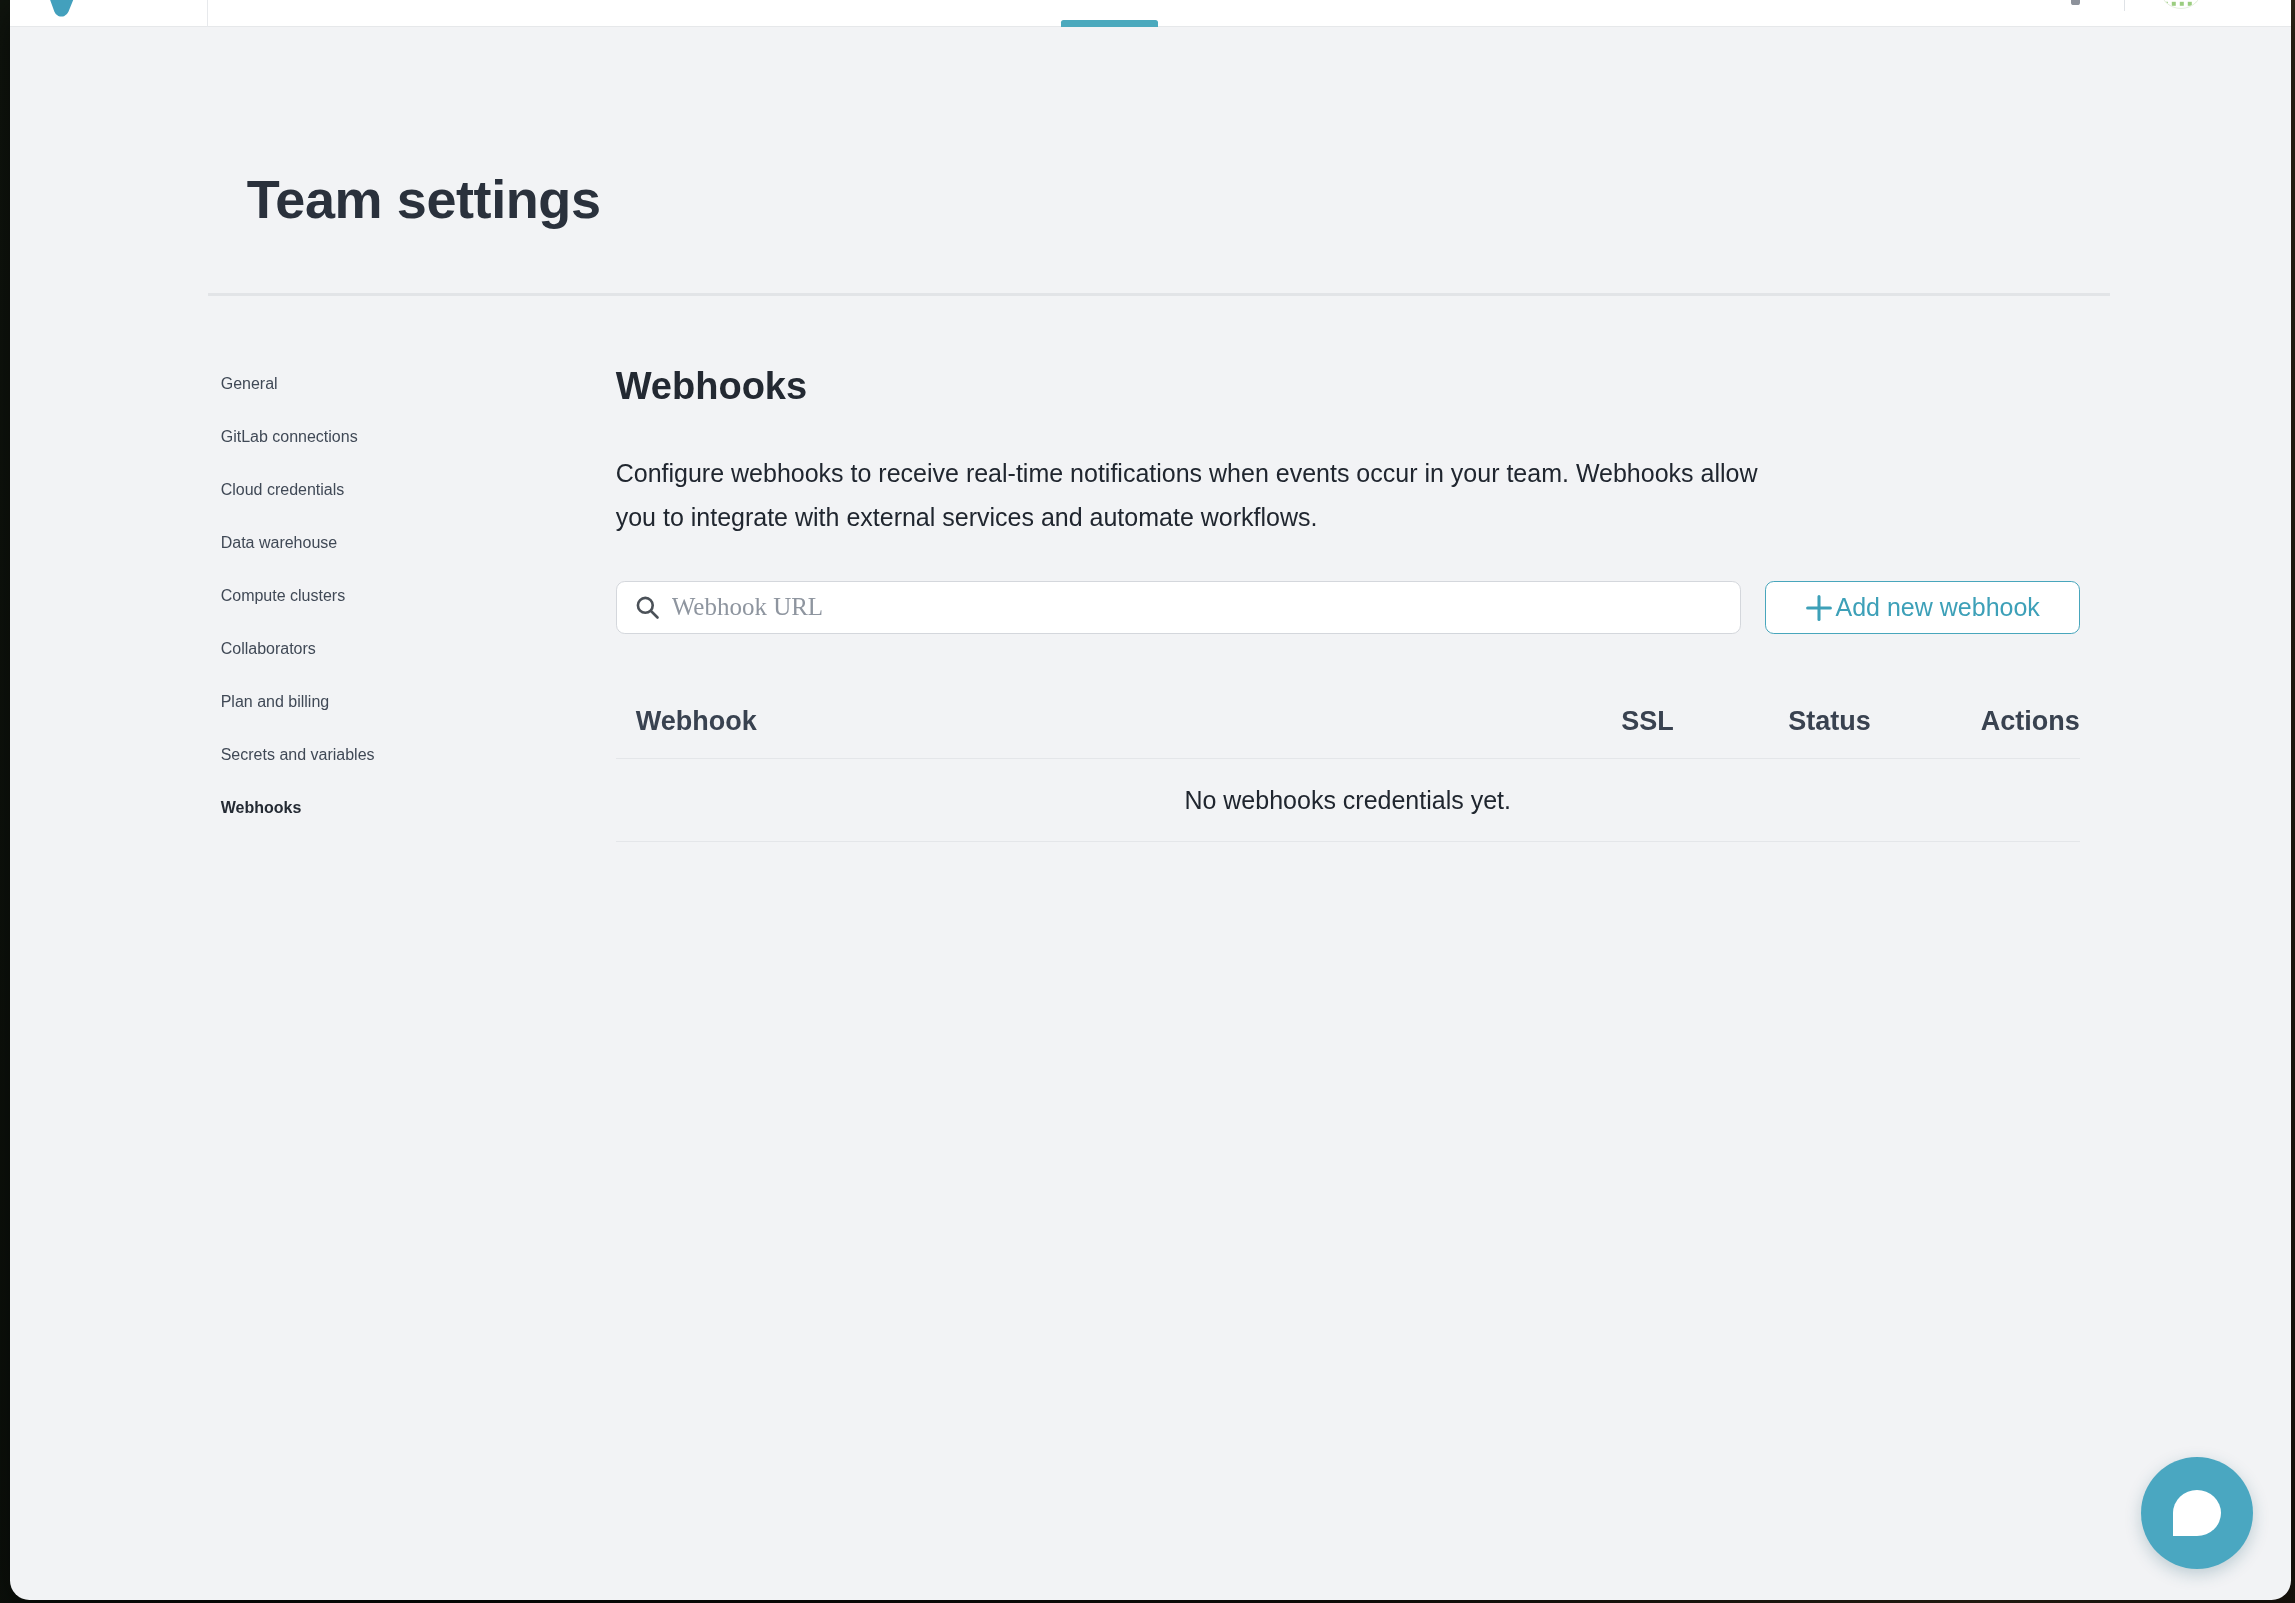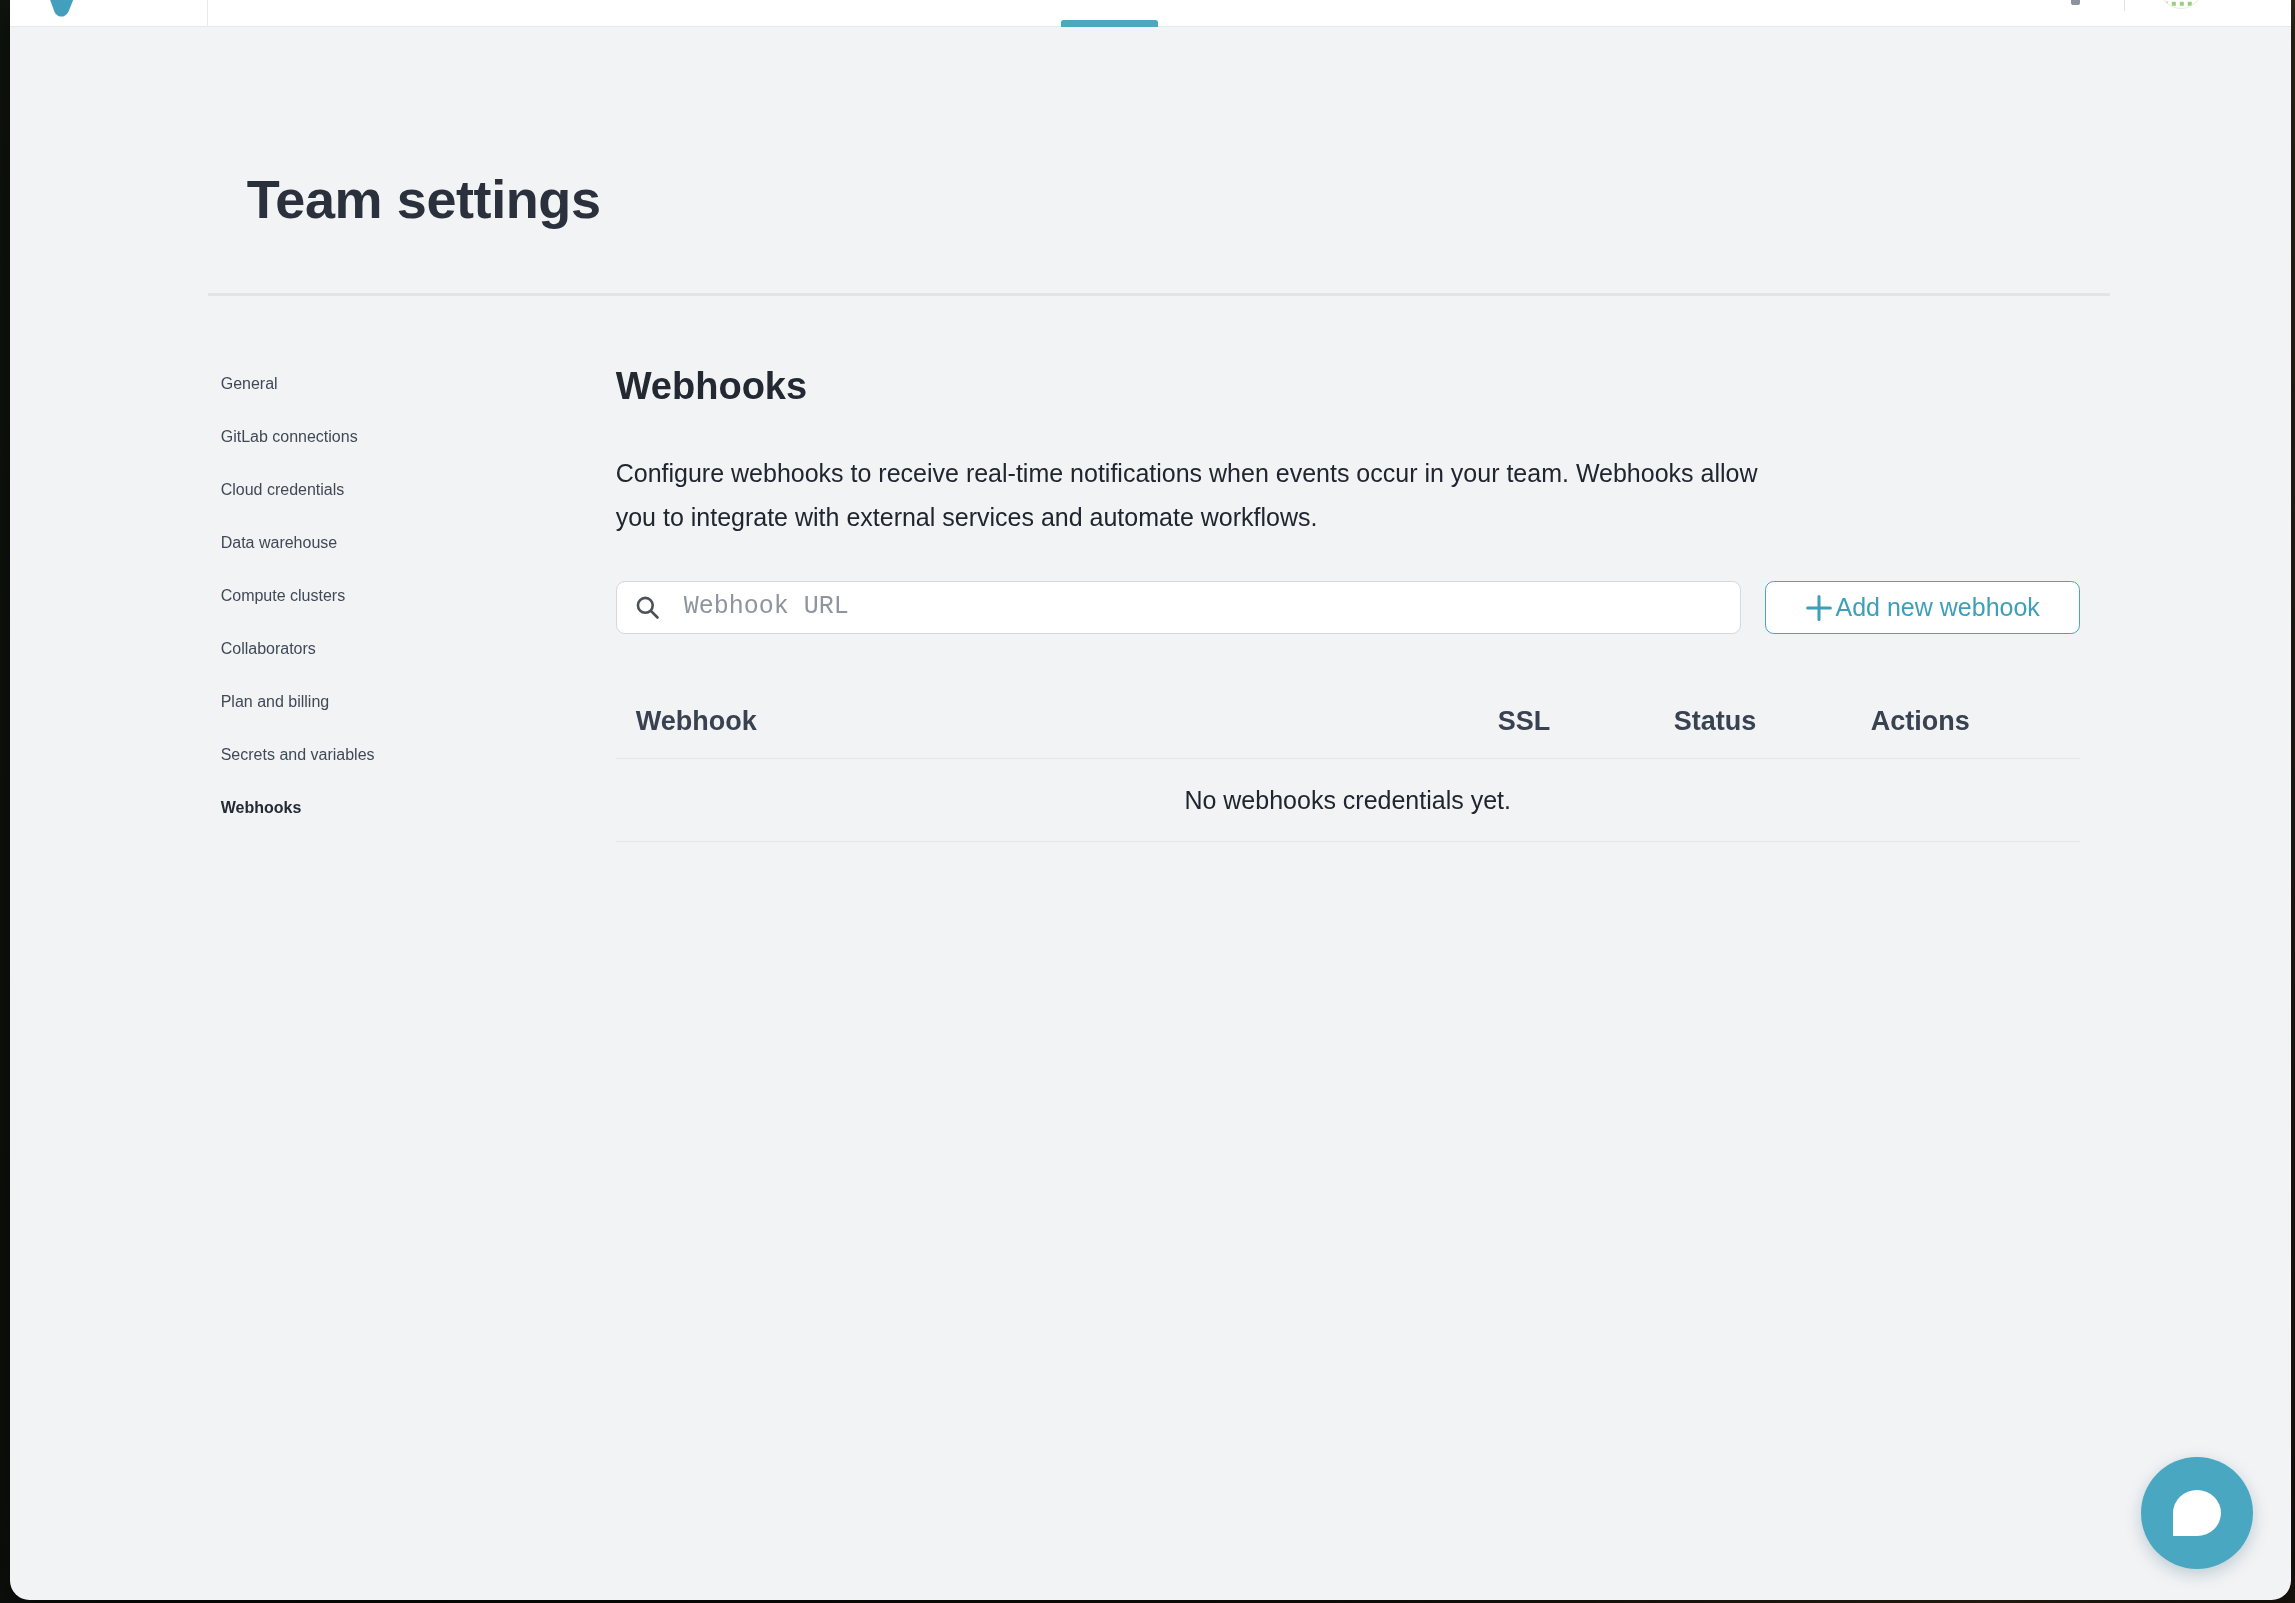--- a/index.html
+++ b/index.html
@@ -55,38 +55,38 @@
   .section-heading { position:absolute; top:365px; left:0; font-size:38px; font-weight:700; color:#232932; }
   .section-desc { position:absolute; top:451px; left:0; font-size:25px; line-height:44px; color:#20262f; }
   .search-row { position:absolute; top:581px; left:0; width:1464px; height:53px; display:flex; }
   .search-box {
     position:relative; width:1125px; height:53px; background:#ffffff;
     border:1.8px solid #d4d7dc; border-radius:8.8px;
   }
   .search-box svg { position:absolute; left:17.6px; top:12.3px; }
   .search-input {
     position:absolute; left:55px; top:0; width:1056px; height:49px; border:none; outline:none;
-    font-family:Liberation Mono, monospace; font-size:25px; color:#30363f; background:transparent;margin-left:12px;
+    font-family:Liberation Serif, serif; font-size:25px; color:#30363f; background:transparent;
   }
   .search-input::placeholder { color:#8e959f; opacity:1; }
   .add-btn {
     margin-left:24px; width:315px; height:53px; background:#ffffff;
     border:1.8px solid #48a6bc; border-radius:8.8px; color:#3da0b8;
     font-family:inherit; font-size:25px; display:flex; align-items:center; justify-content:center;
     gap:3px; cursor:pointer;
   }
   
   .wh-table { position:absolute; top:685px; left:0; width:1464px; }
   .t-head {
     display:grid; grid-template-columns:1fr 176px 197px 209px; align-items:center;
     height:74px; border-bottom:1.8px solid #e4e6e9;
     font-size:27px; font-weight:700; color:#394250;
   }
   .t-head .c1 { padding-left:20px; }
-  .t-head .cc { text-align:left; }
+  .t-head .cc { text-align:right; }
   .t-empty {
     height:83px; display:flex; align-items:center; justify-content:center;
     border-bottom:1.8px solid #e4e6e9; font-size:25px; color:#20262f;
   }
   
   .chat-btn {
     position:absolute; left:2131px; top:1457px; width:112px; height:112px; border-radius:50%;
     background:#4aa7c1; border:none; cursor:pointer;
     display:flex; align-items:center; justify-content:center;
     box-shadow:0 5.3px 16px rgba(30,90,110,.25);

